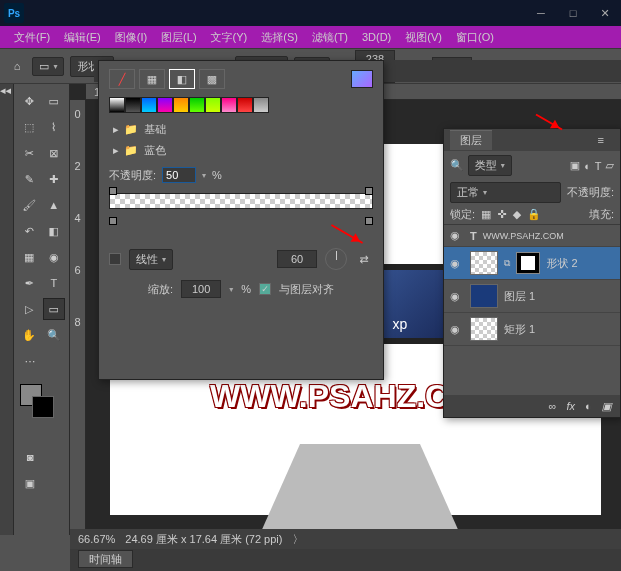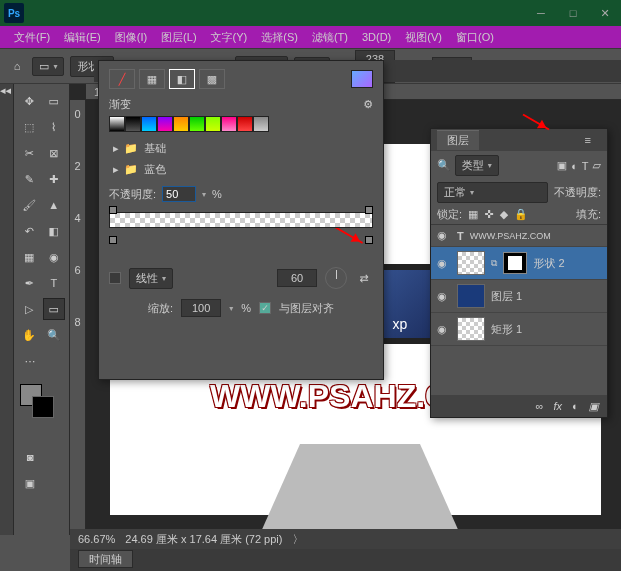--- a/index.html
+++ b/index.html
@@ -1,17 +1,17 @@
 <!DOCTYPE html>
 <html><head>
 <meta charset="utf-8">
 <style>
 *{margin:0;padding:0;box-sizing:border-box;font-family:"Microsoft YaHei",sans-serif;font-size:11px;color:#ccc;user-select:none}
 body{background:#535353;width:621px;height:571px;overflow:hidden;position:relative}
-.titlebar{height:26px;background:#14532d;display:flex;align-items:center;padding:0 4px}
+.titlebar{height:26px;background:#0f172a;display:flex;align-items:center;padding:0 4px}
 .ps-logo{width:20px;height:20px;background:#001e36;color:#31a8ff;display:flex;align-items:center;justify-content:center;font-weight:bold;font-size:10px;border-radius:2px;margin-right:6px}
 .winbtns{margin-left:auto;display:flex;gap:8px}
 .winbtn{width:24px;height:18px;display:flex;align-items:center;justify-content:center;color:#aaa}
 .menubar{height:22px;background:#a21caf;display:flex;align-items:center;padding:0 8px;gap:2px}
 .menubar span{padding:2px 6px;font-size:11px}
 .optbar{height:36px;background:#535353;border-top:1px solid #383838;border-bottom:1px solid #383838;display:flex;align-items:center;padding:0 8px;gap:6px}
 .ico{width:18px;height:18px;display:flex;align-items:center;justify-content:center}
 .sel{background:#3a3a3a;border:1px solid #2a2a2a;padding:2px 6px;display:flex;align-items:center;gap:4px;border-radius:2px}
 .chev{font-size:8px;color:#aaa}
 .numfield{background:#3a3a3a;border:1px solid #2a2a2a;width:40px;padding:2px 4px;text-align:center}
@@ -51,21 +51,21 @@
 .gradbar{margin-top:10px;position:relative;height:30px}
 .gtrack{height:16px;background:repeating-conic-gradient(#ccc 0 25%,#fff 0 50%) 0 0/10px 10px;border:1px solid #222}
 .gstop{position:absolute;width:8px;height:8px;background:#888;border:1px solid #000;bottom:-2px}
 .gstop.tl{top:-6px;bottom:auto}
 .stylerow{display:flex;align-items:center;gap:8px;margin-top:25px}
 .scalerow{display:flex;align-items:center;gap:8px;margin-top:10px;justify-content:center}
 .chk{width:12px;height:12px;background:#3a3a3a;border:1px solid #666;display:inline-flex;align-items:center;justify-content:center;font-size:9px}
 
 .tabbar{position:absolute;left:94px;right:0;top:60px;height:22px;background:#3a3a3a;display:flex;align-items:center;padding:0 6px;font-size:10px}
 
-.layerspanel{right:13px;top:128px;width:178px;height:290px}
+.layerspanel{right:0;top:128px;width:178px;height:290px}
 .lp-tabs{height:22px;background:#424242;display:flex;align-items:center;padding:0 6px}
 .lp-tabs span{background:#535353;padding:2px 10px;border-top:1px solid #666}
 .lp-filter{padding:4px 6px;display:flex;align-items:center;gap:4px}
 .lp-blend{padding:2px 6px;display:flex;align-items:center;gap:6px}
 .lp-lock{padding:2px 6px;display:flex;align-items:center;gap:6px;font-size:10px;border-bottom:1px solid #3a3a3a}
 .layer{display:flex;align-items:center;gap:6px;padding:4px 6px;border-bottom:1px solid #444}
 .layer.active{background:#3a6ea5;color:#fff}
 .eye{width:14px;font-size:11px}
 .thumb{width:28px;height:24px;background:#222;border:1px solid #666}
 .thumb.chk2{background:repeating-conic-gradient(#ccc 0 25%,#fff 0 50%) 0 0/8px 8px}
@@ -212,24 +212,20 @@
 <div class="panel fillpanel">
   <div class="fillhdr">
     <div class="tabico">
         <span style="color:#f44">╱</span>
       </div>
     <div class="tabico">▦</div>
     <div class="tabico sel2">◧</div>
     <div class="tabico">▩</div>
     <div class="colorwell"></div>
   </div>
-  <div class="gradlabel">
-    <span>渐变</span>
-    <span class="gear">⚙</span>
-  </div>
   <div class="swatchrow">
     <div class="sws" style="background:linear-gradient(#fff,#000)"></div>
     <div class="sws" style="background:linear-gradient(#000,#555)"></div>
     <div class="sws" style="background:linear-gradient(#06f,#0cf)"></div>
     <div class="sws" style="background:linear-gradient(#80f,#f0a)"></div>
     <div class="sws" style="background:linear-gradient(#f80,#fc0)"></div>
     <div class="sws" style="background:linear-gradient(#0c0,#6f0)"></div>
     <div class="sws" style="background:linear-gradient(#8f0,#cf0)"></div>
     <div class="sws" style="background:linear-gradient(#f08,#f8c)"></div>
     <div class="sws" style="background:linear-gradient(#c00,#f44)"></div>

